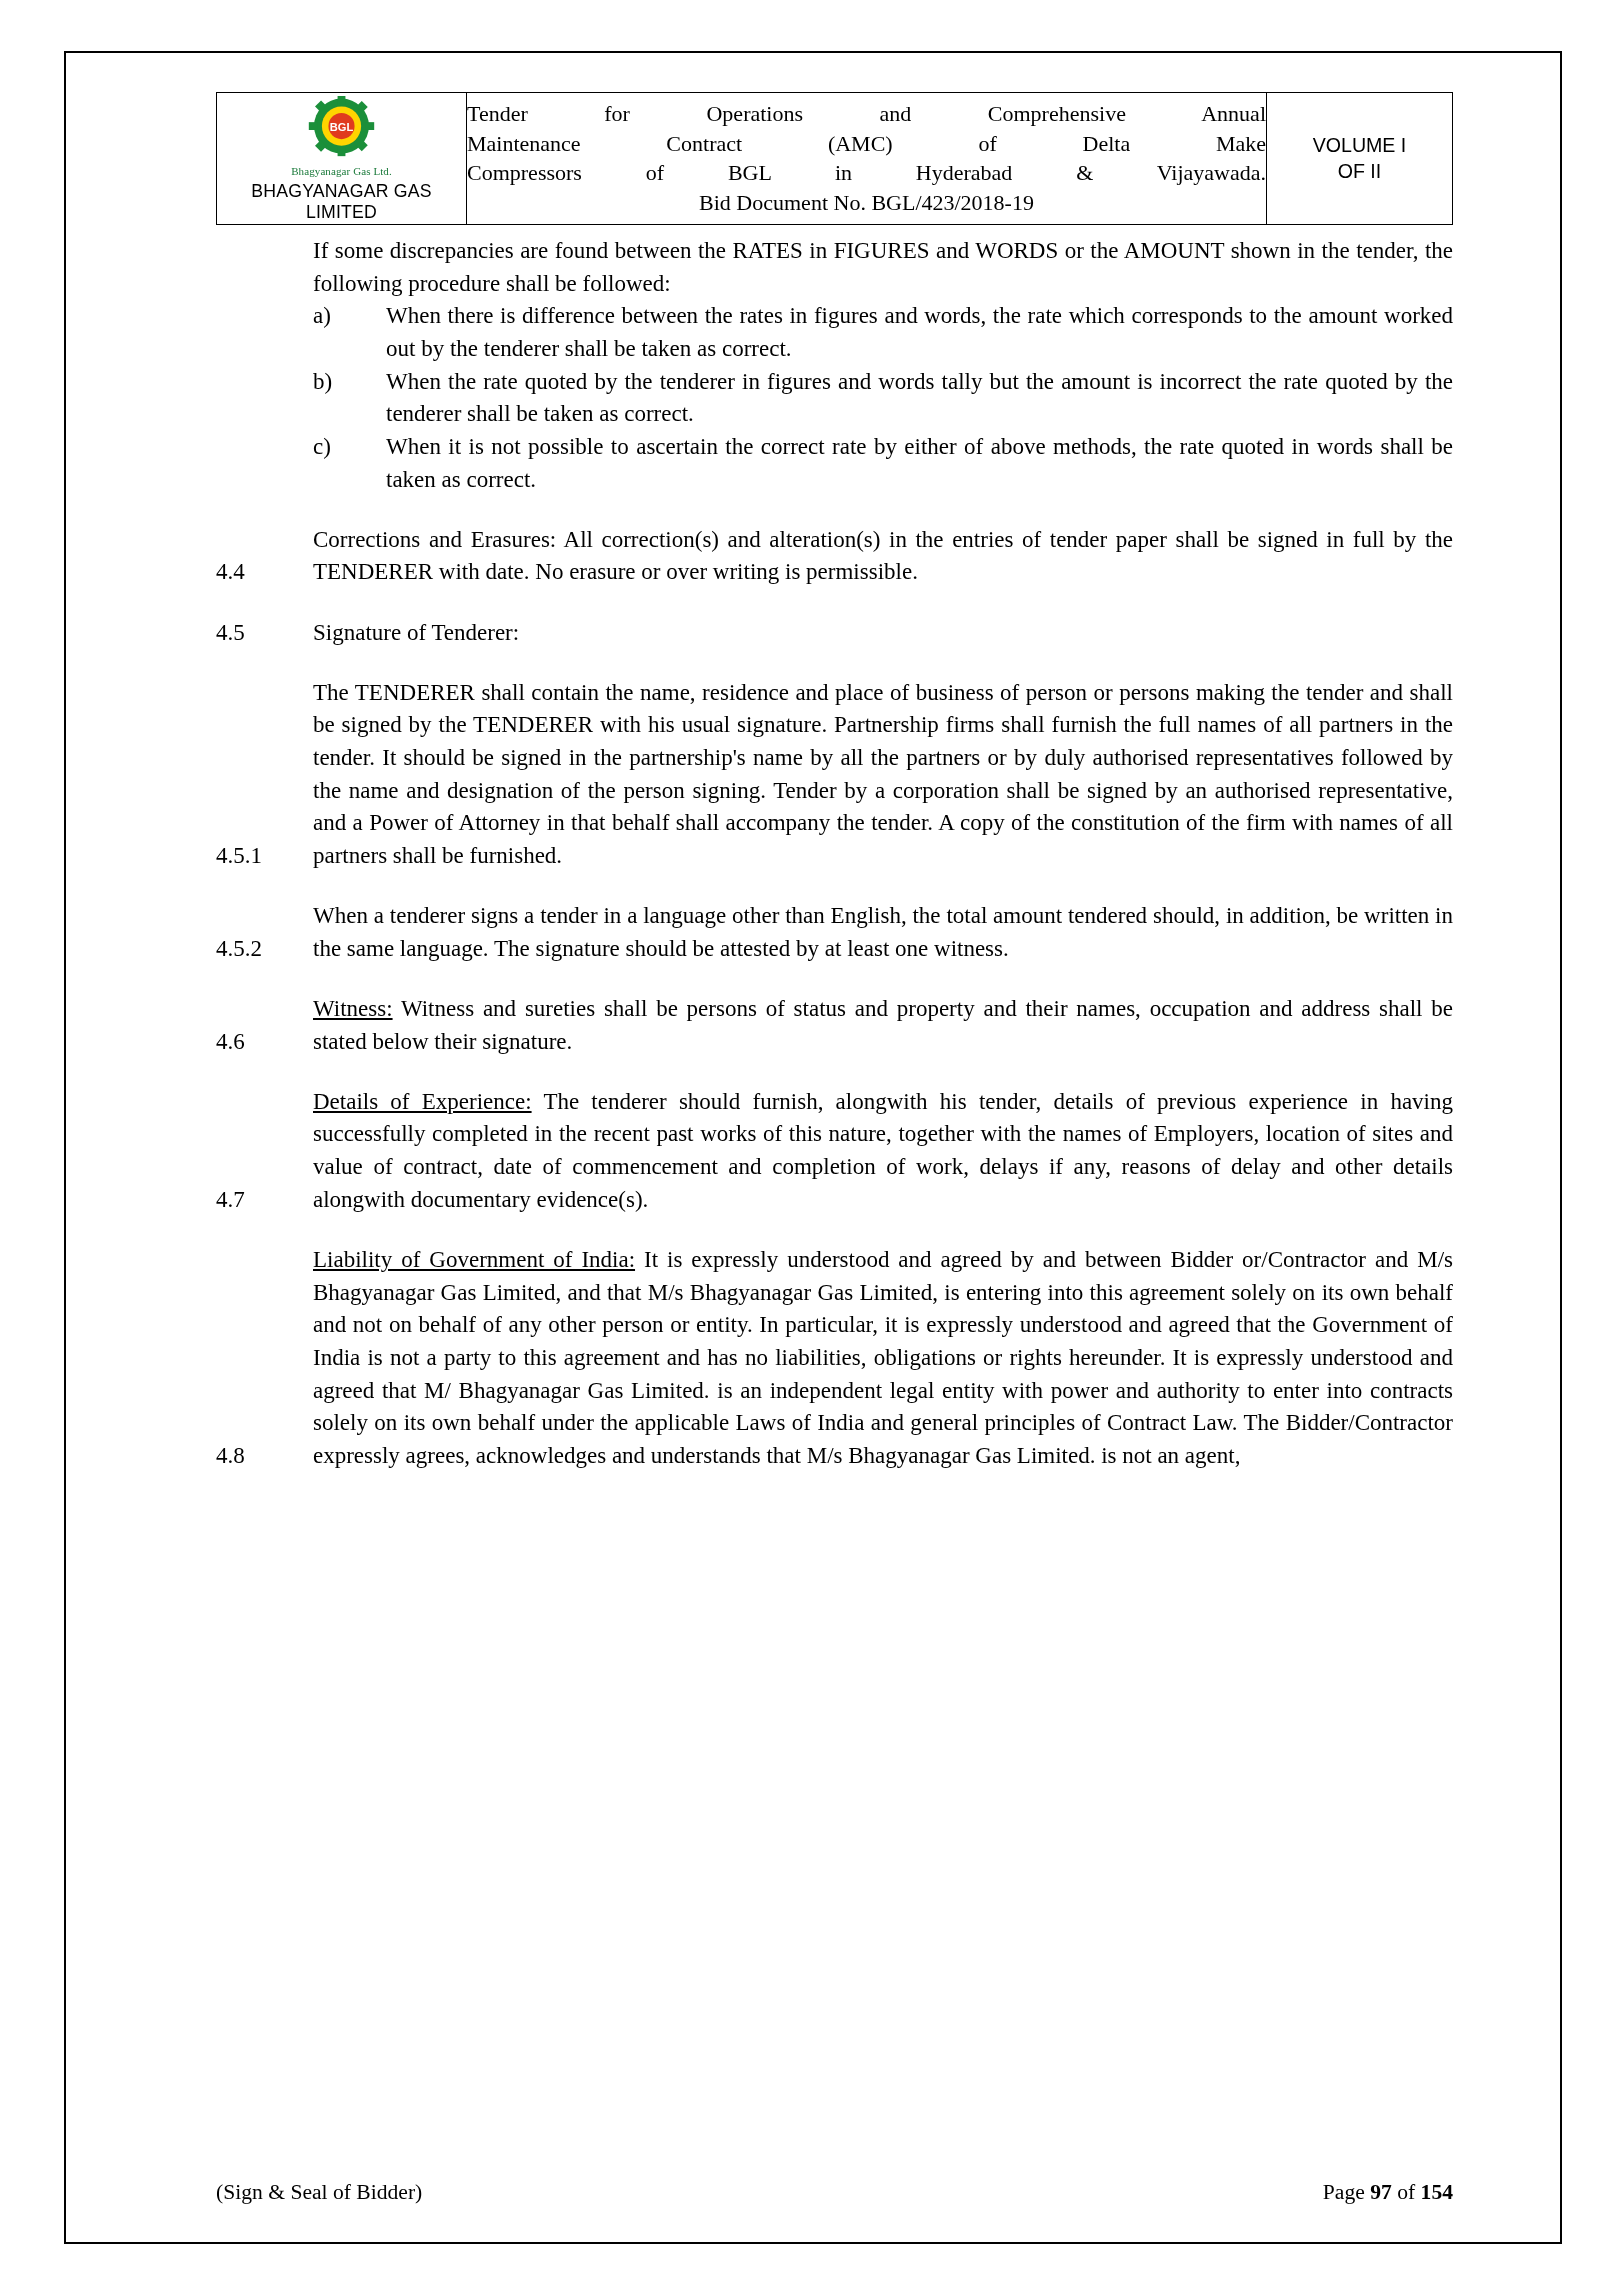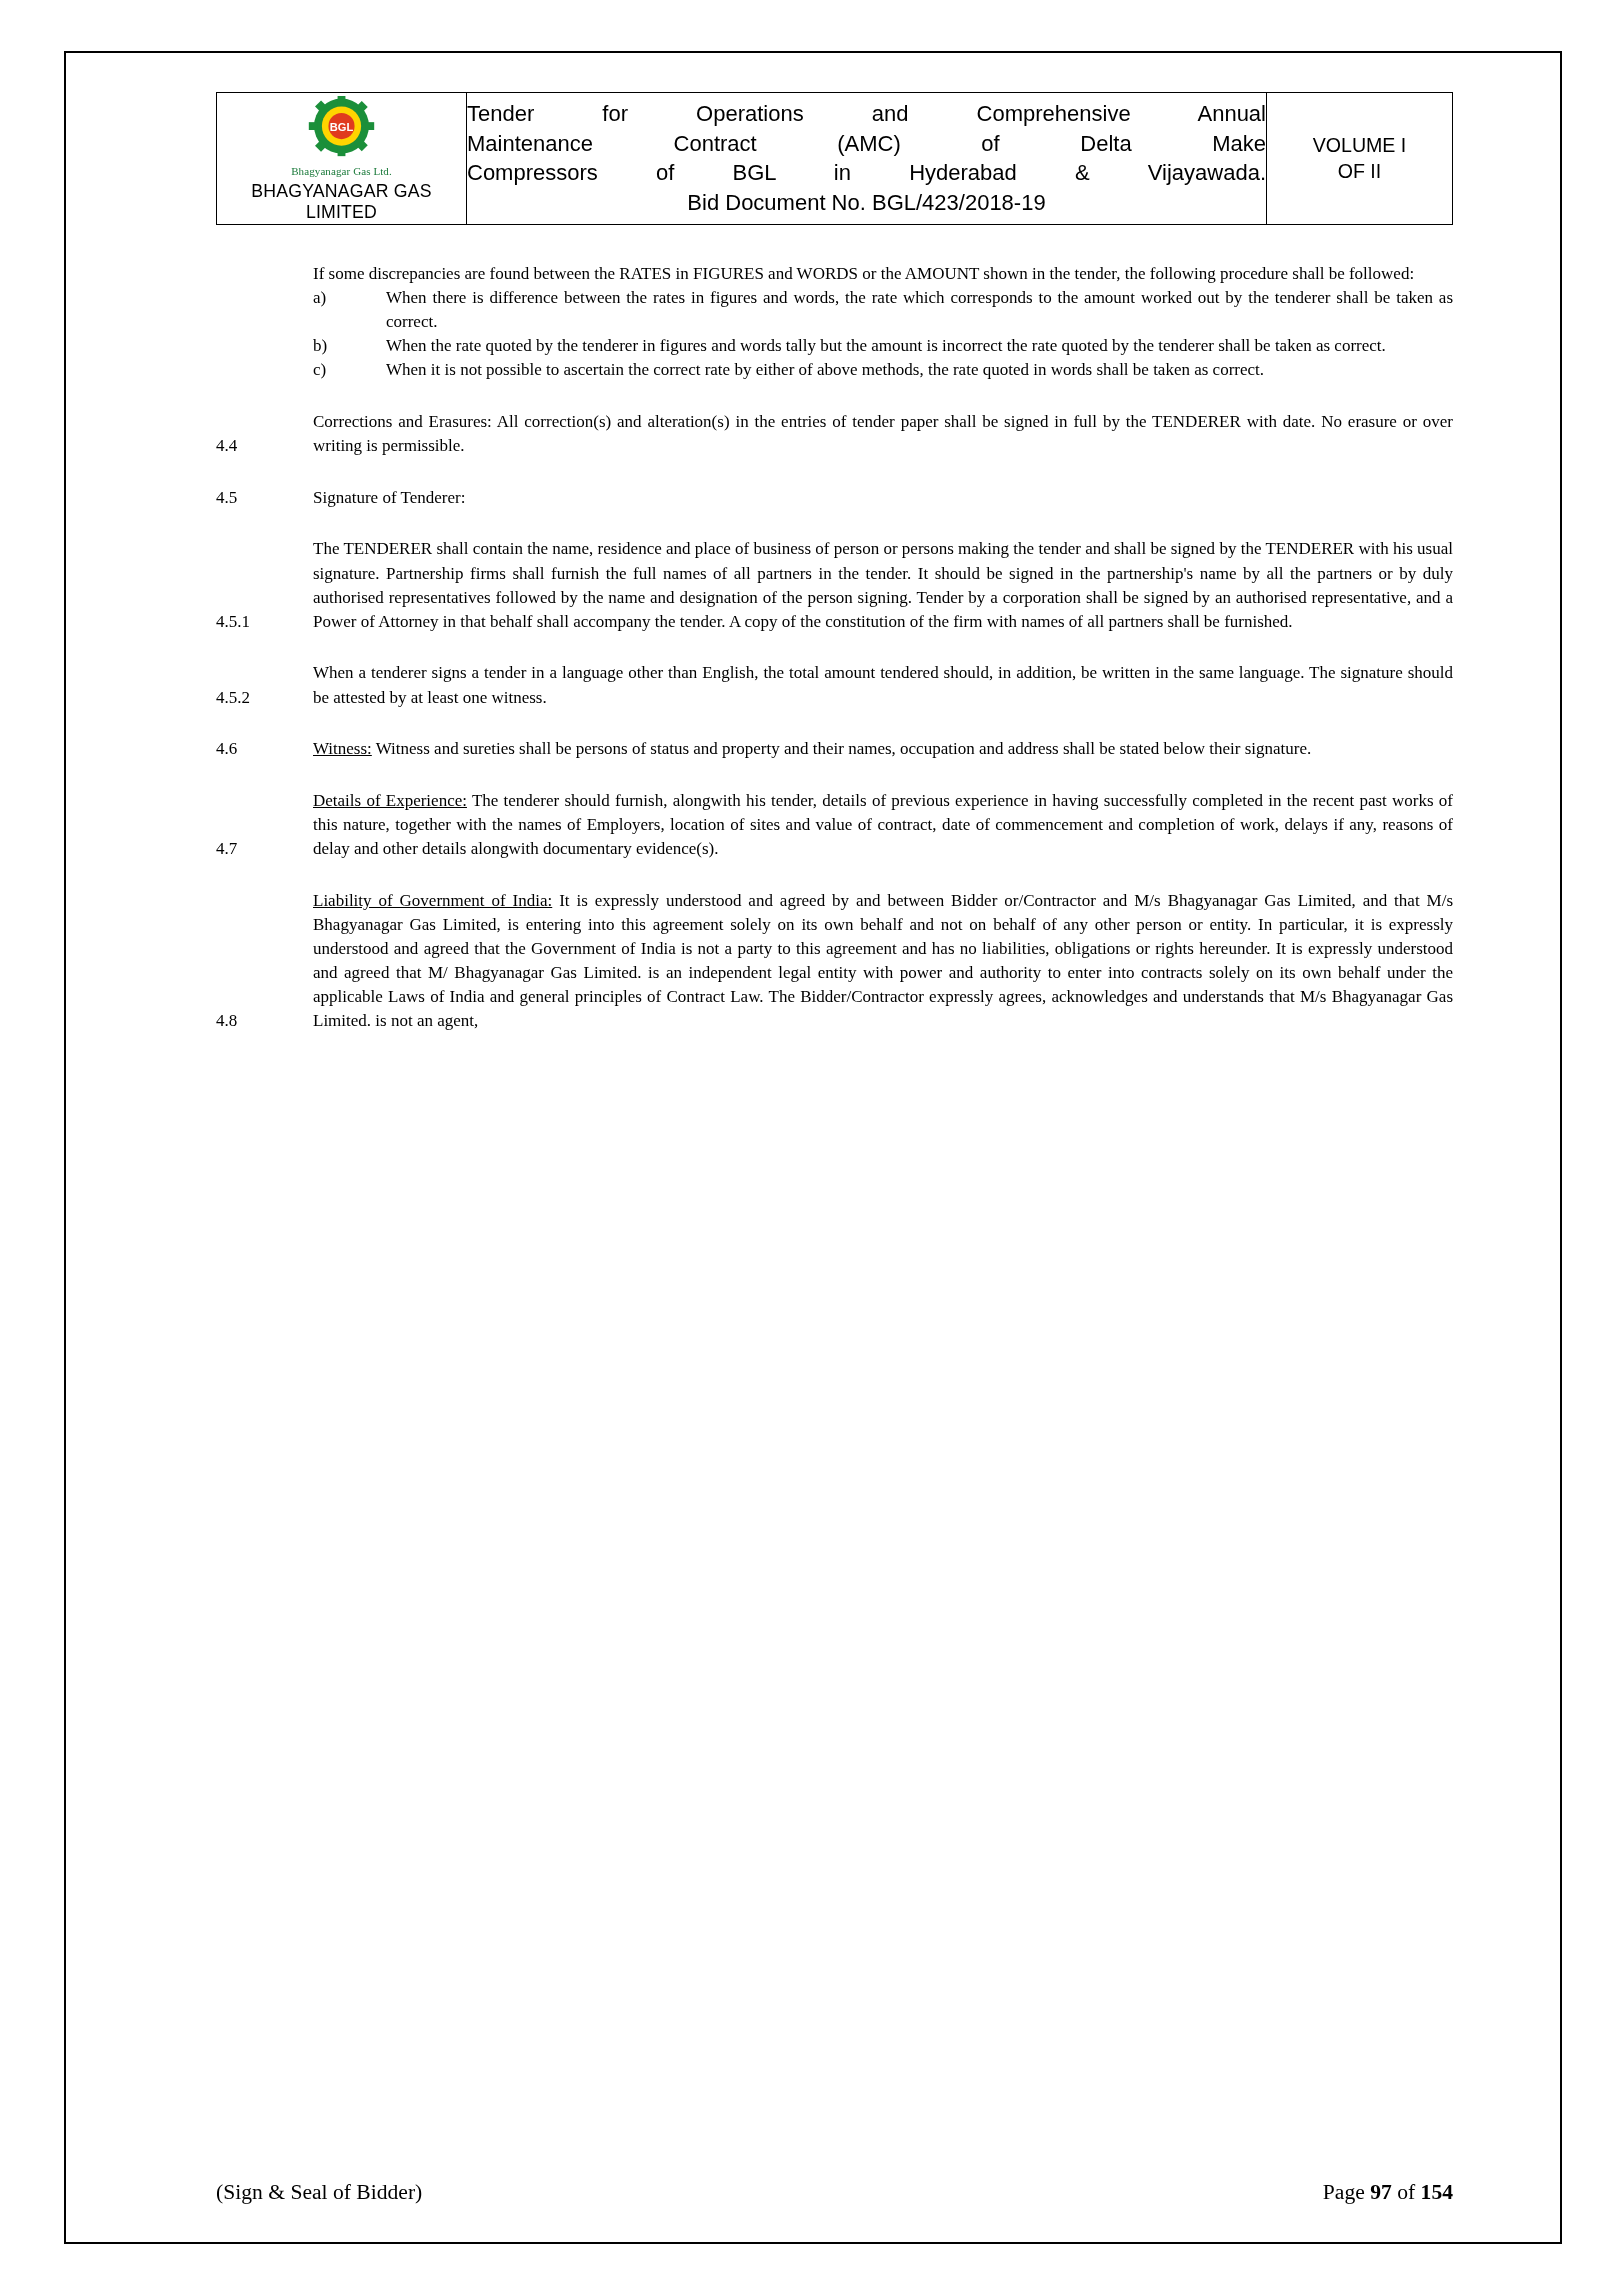--- a/index.html
+++ b/index.html
@@ -78,40 +78,41 @@
   }
   .hdr-title-cell {
     padding: 9.2px 14.4px 10.5px 15.7px;
     font-family: "Liberation Sans", sans-serif;
     font-size: 22px;
     line-height: 1.33;
   }
   .hdr-title-lines {
     text-align: justify;
     text-align-last: justify;
+    font-family: Liberation Serif, serif;
   }
   .hdr-title-lines div { white-space: nowrap; }
   .hdr-bid {
     text-align: center;
     text-align-last: center;
     margin-top: 1.3px;
   }
   .hdr-vol-cell {
     width: 185px;
     text-align: center;
     font-family: "Liberation Sans", sans-serif;
     font-size: 19.6px;
     line-height: 1.35;
     padding: 6.5px 5.2px;
   }
 
   
   .body-block {
-    margin-top: 37px;
-    font-size: 17px;
+    margin-top: 10px;
+    font-size: 23px;
     line-height: 1.42;
   }
   .intro {
     margin-left: 97px;
     width: 1140px;
     text-align: justify;
   }
   .sub-list {
     margin-left: 97px;
     width: 1140px;

